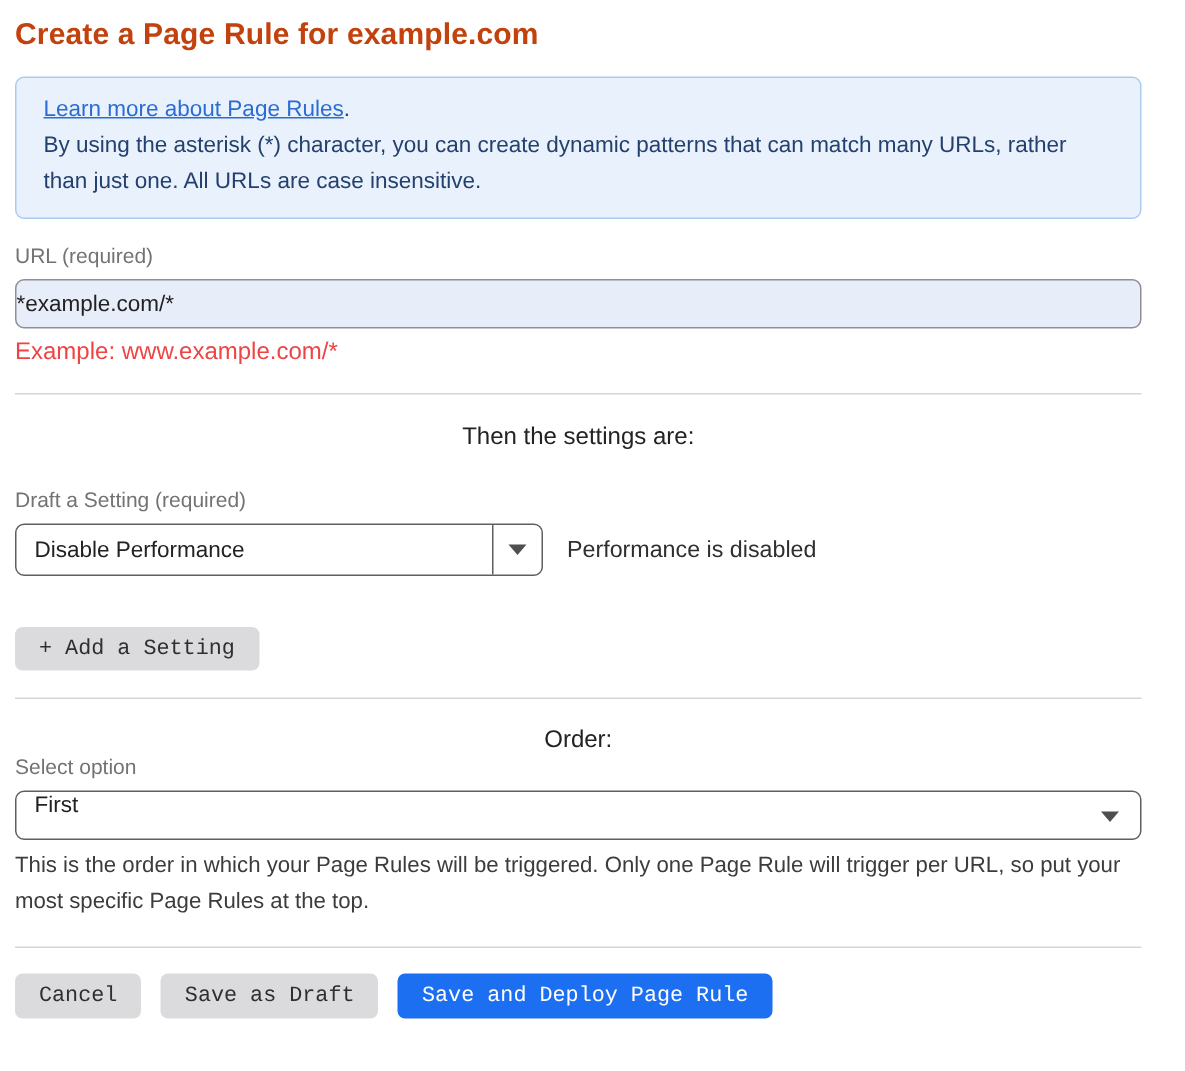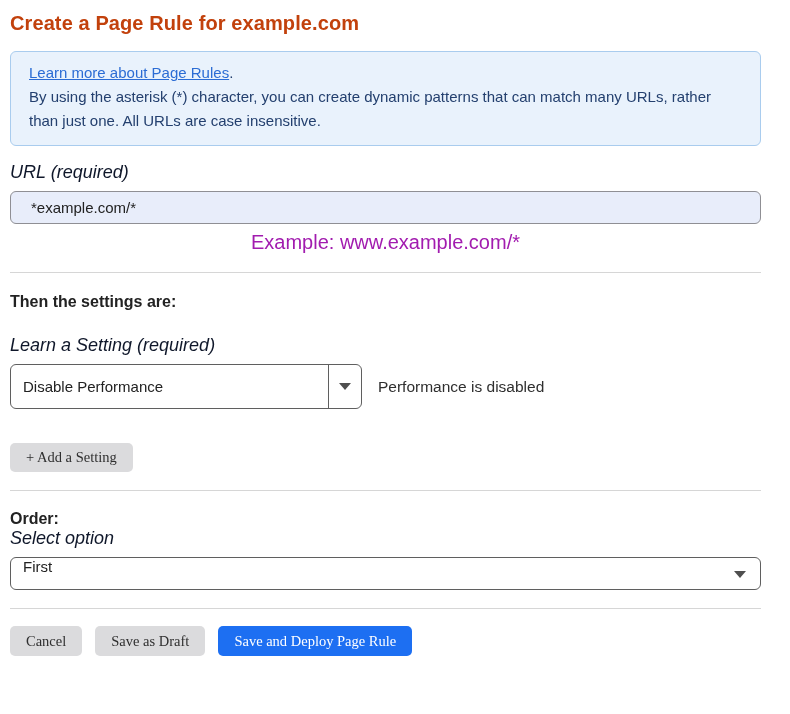--- a/index.html
+++ b/index.html
@@ -29,53 +29,54 @@
     color: #24406f;
     margin-bottom: 16px;
   }
   .info-box .info-heading { font-weight: 700; color: #17336b; }
   .info-box a.info-link {
     color: #2b6cd4; text-decoration: underline; cursor: pointer;
   }
   .info-box .link-suffix { color: #24406f; }
 
   
-  .field-label { font-size: 18px; color: #0f172a; margin-bottom: 8px; font-style: italic; }
-  .helper-text { font-size: 20px; color: #a21caf; margin-top: 7px; text-align: center; }
+  .field-label { font-size: 14px; color: #737373; margin-bottom: 8px; }
+  .helper-text { font-size: 16px; color: #ef4444; margin-top: 7px; }
 
   
   .url-input {
     width: 100%; height: 33px;
     background: #e8edfa;
     border: 1px solid #8f8f94;
     border-radius: 6px;
-    padding: 0 20px;
+    padding: 0 0;
     font-family: "Liberation Sans", sans-serif;
     font-size: 15px; color: #222222;
     outline: none;
   }
 
   .divider {
     border: none;
     border-top: 1px solid #d6d6d6;
     margin: 18px 0 0 0;
   }
 
   .section-heading {
-    font-size: 16px; font-weight: 700; color: #222222;
+    font-size: 16px; font-weight: 400; color: #222222;
     margin-top: 20px;
+    text-align: center;
   }
   .section-heading.order { margin-top: 19px; }
 
   .picker-label { margin-top: 24px; }
 
   
   .setting-row { display: flex; align-items: center; margin-top: 7px; }
   .combobox {
-    width: 352px; height: 45px;
+    width: 352px; height: 35px;
     border: 1px solid #5f5f5f;
     border-radius: 6px;
     background: #ffffff;
     display: flex; align-items: stretch;
     cursor: pointer;
   }
   .combobox-value {
     flex: 1; display: flex; align-items: center;
     padding-left: 12px; font-size: 15px; color: #222222;
   }
@@ -93,21 +94,21 @@
   .status-text {
     margin-left: 16px;
     font-size: 15.5px; color: #2f2f2f;
   }
 
   .btn {
     display: inline-flex; align-items: center; justify-content: center;
     height: 30px; padding: 0 16px;
     border: none; border-radius: 5px;
     background: #dbdbdd; color: #2f2f2f;
-    font-family: Liberation Serif, serif;
+    font-family: Liberation Mono, monospace;
     font-size: 14.5px;
     cursor: pointer;
   }
   .btn.add-setting { margin-top: 34px; height: 29px; }
   .btn.primary { background: #1d6ff2; color: #ffffff; }
 
   
   .order-select-label { }
   .select-box {
     position: relative;
@@ -147,21 +148,21 @@
   </div>
 
   <div class="field-label">URL (required)</div>
   <input class="url-input" type="text" value="*example.com/*" style="">
   <div class="helper-text">Example: www.example.com/*</div>
 
   <hr class="divider">
 
   <div class="section-heading">Then the settings are:</div>
 
-  <div class="field-label picker-label">Learn a Setting (required)</div>
+  <div class="field-label picker-label">Draft a Setting (required)</div>
 
   <div class="setting-row">
     <div class="combobox">
       <div class="combobox-value">Disable Performance</div>
       <div class="combobox-arrow">
         <span class="tri"></span>
       </div>
     </div>
     <div class="status-text">Performance is disabled</div>
   </div>
@@ -172,20 +173,21 @@
 
   <div class="section-heading order">Order:</div>
 
   <div class="field-label order-select-label">Select option</div>
 
   <div class="select-box">
     <span>First</span>
     <span class="tri"></span>
   </div>
 
+  <div class="order-help">This is the order in which your Page Rules will be triggered. Only one Page Rule will trigger per URL, so put your most specific Page Rules at the top.</div>
 
   <hr class="divider">
 
   <div class="footer-actions">
     <button class="btn">Cancel</button>
     <button class="btn">Save as Draft</button>
     <button class="btn primary">Save and Deploy Page Rule</button>
   </div>
 
 </div>

